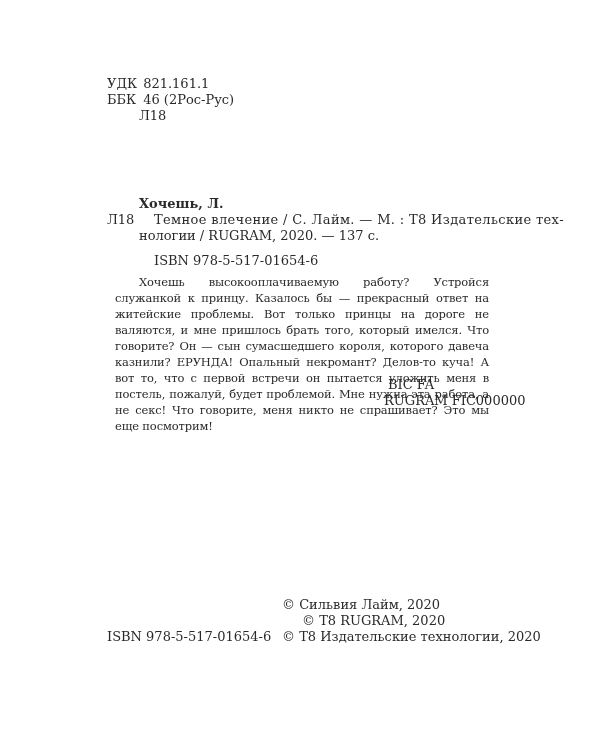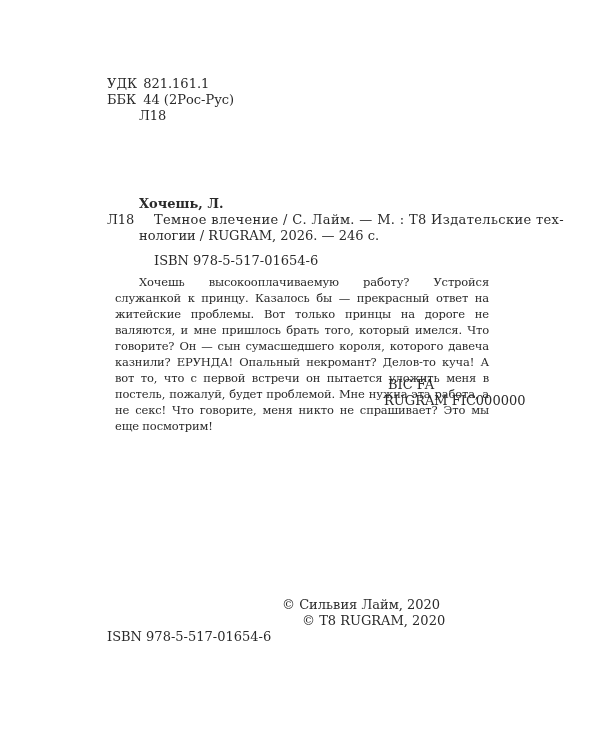--- a/index.html
+++ b/index.html
@@ -17,34 +17,35 @@
 <body>
 
 <div class="page">
 
   <div class="abs" style="left:107px; top:76px;">
     <span class="lbl">УДК</span>
     <span>821.161.1</span>
   </div>
   <div class="abs" style="left:107px; top:92px;">
     <span class="lbl">ББК</span>
-    <span>44 (2Рос-Рус)</span>
+    <span>46 (2Рос-Рус)</span>
   </div>
   <div class="abs" style="left:139px; top:108px;">Л18</div>
 
   <div class="abs bold" style="left:139px; top:196px;">Хочешь, Л.</div>
   <div class="abs" style="left:107px; top:212px;">Л18</div>
   <div class="abs" style="left:154px; top:212px; letter-spacing:0.35px;">Темное влечение / С. Лайм. — М. : Т8 Издательские тех-</div>
-  <div class="abs" style="left:139px; top:228px;">нологии / RUGRAM, 2026. — 246 с.</div>
+  <div class="abs" style="left:139px; top:228px;">нологии / RUGRAM, 2020. — 137 с.</div>
   <div class="abs" style="left:154px; top:253px;">ISBN 978-5-517-01654-6</div>
 
   <div class="para">
     <p>Хочешь высокооплачиваемую работу? Устройся служанкой к принцу. Казалось бы — прекрасный ответ на житейские проблемы. Вот только принцы на дороге не валяются, и мне пришлось брать того, который имелся. Что говорите? Он — сын сумасшедшего короля, которого давеча казнили? ЕРУНДА! Опальный некромант? Делов-то куча! А вот то, что с первой встречи он пытается уложить меня в постель, пожалуй, будет проблемой. Мне нужна эта работа, а не секс! Что говорите, меня никто не спрашивает? Это мы еще посмотрим!</p>
   </div>
 
   <div class="abs" style="left:388px; top:377px;">BIC FA</div>
   <div class="abs" style="left:384px; top:393px;">RUGRAM FIC000000</div>
 
   <div class="abs" style="left:282px; top:597px;">© Сильвия Лайм, 2020</div>
   <div class="abs" style="left:282px; top:613px;margin-left:20px;">© Т8 RUGRAM, 2020</div>
   <div class="abs" style="left:107px; top:629px;">ISBN 978-5-517-01654-6</div>
+  <div class="abs" style="left:282px; top:629px;">© Т8 Издательские технологии, 2020</div>
 
 </div>
 
 </body></html>

